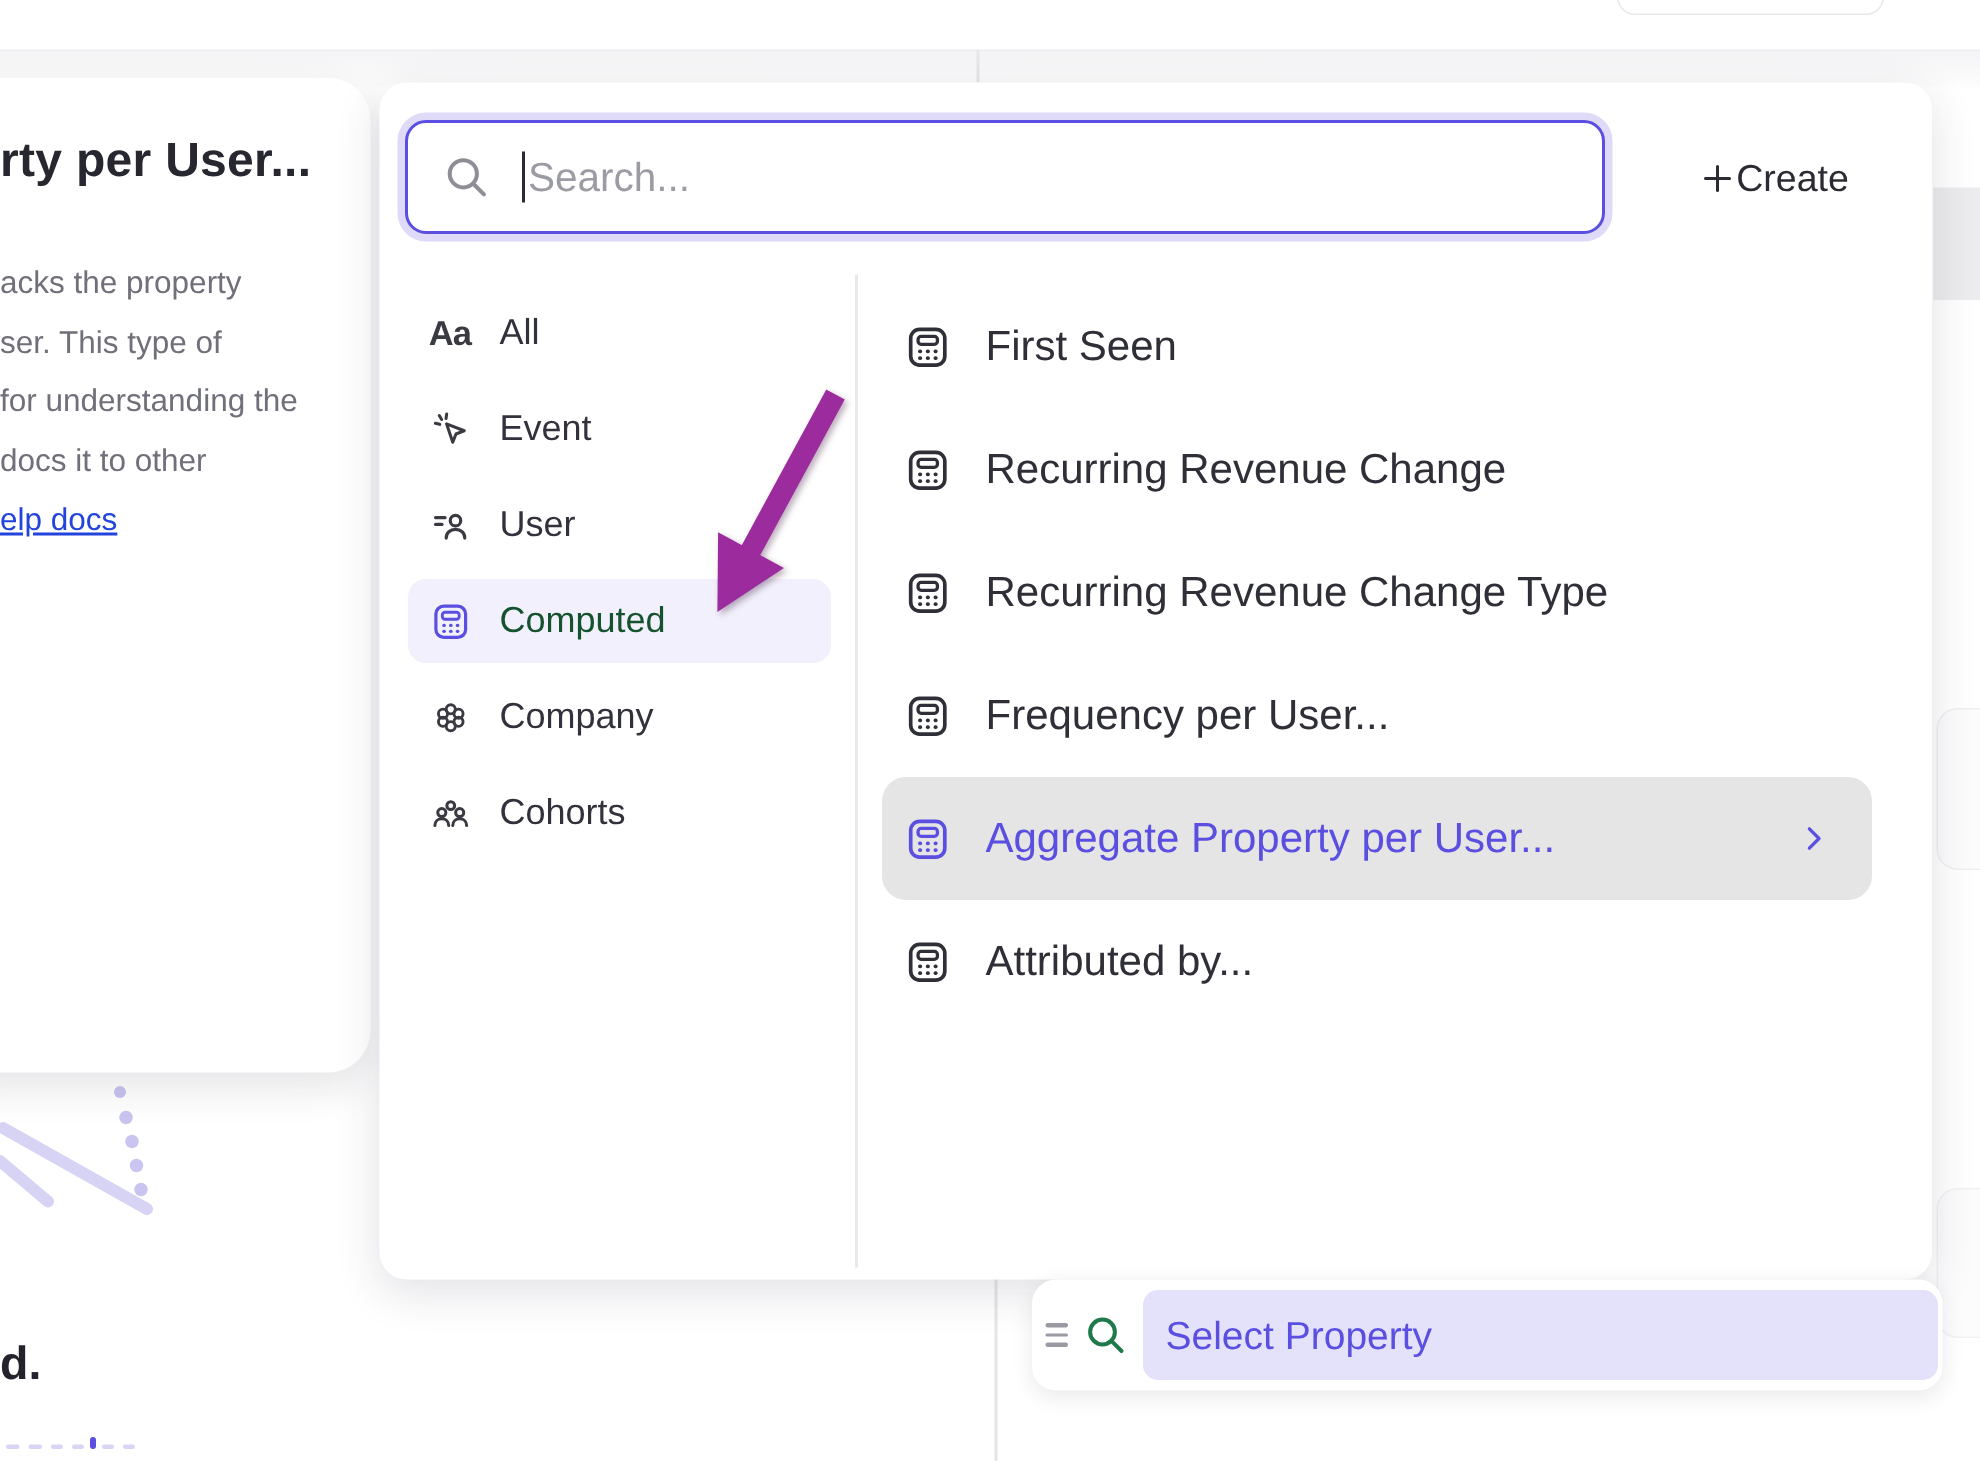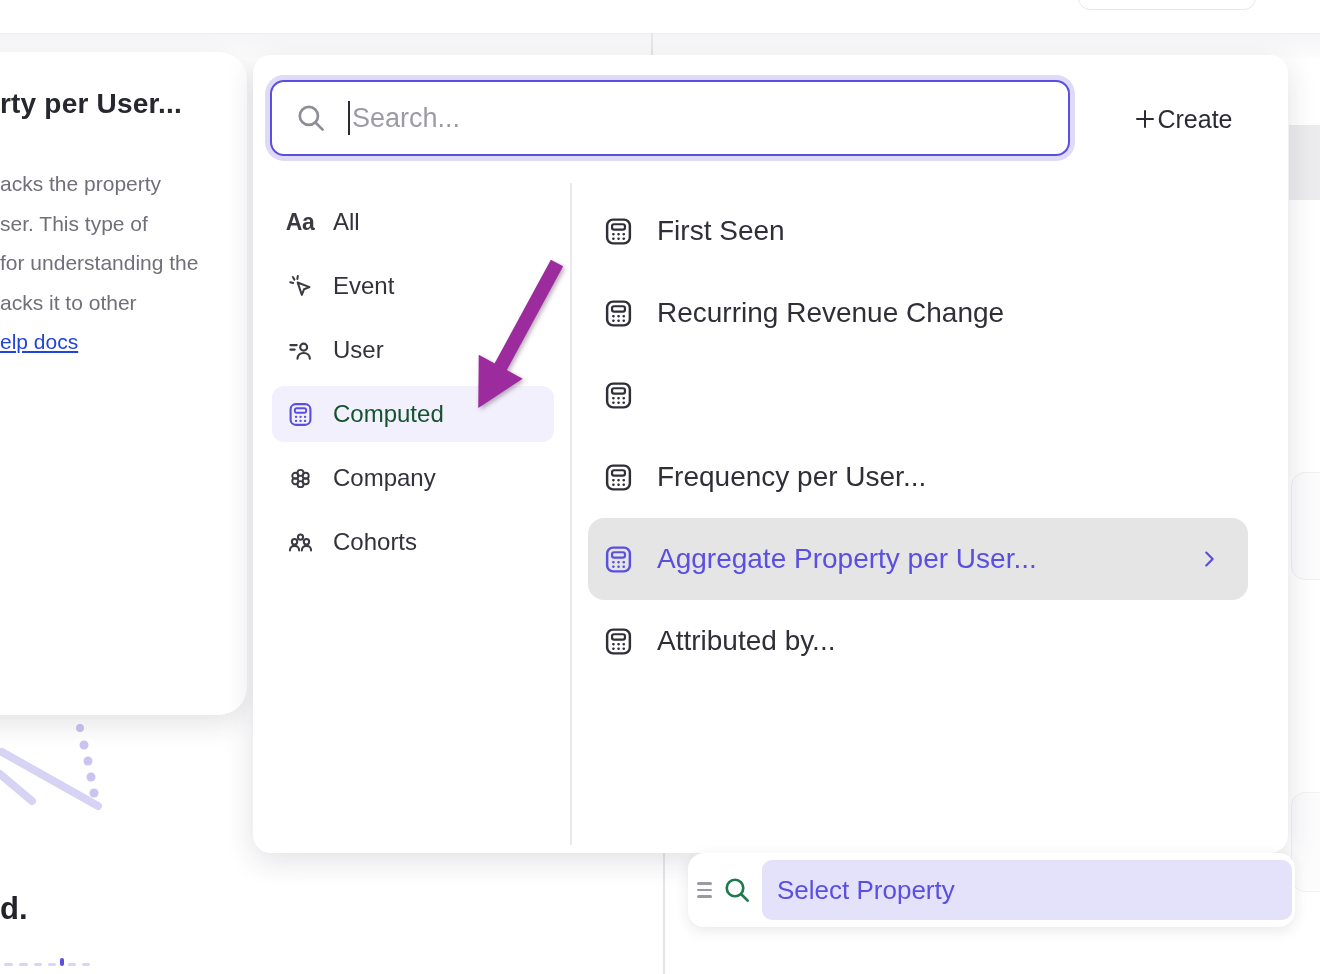--- a/index.html
+++ b/index.html
@@ -24,21 +24,21 @@
   .right-gray { left:1289px; top:125px; width:31px; height:75px; background:#ececee; }
   .right-ghost1 { left:1291px; top:472px; width:45px; height:108px;
     border:1.5px solid #f0f0f2; border-radius:14px; background:#fcfcfd; }
   .right-ghost2 { left:1291px; top:792px; width:45px; height:100px;
     border:1.5px solid #f2f2f4; border-radius:14px; background:#fcfcfd; }
 
   
   .tooltip-card { left:-30px; top:52px; width:277px; height:663px;
     background:#ffffff; border-radius:0 28px 28px 0;
     box-shadow:0 10px 26px rgba(40,40,60,.12); padding:36px 0 0 30px; }
-  .tooltip-title { font-size:28px; font-weight:bold; color:#27272f; letter-spacing:.2px; }
+  .tooltip-title { font-size:32px; font-weight:bold; color:#27272f; letter-spacing:.2px; }
   .tooltip-body { margin-top:44px; font-size:21px; color:#70707a; line-height:39.5px; }
   .tooltip-link { color:#2343dd; text-decoration:underline; cursor:pointer; }
 
   
   .bg-heading { left:0; top:891px; font-size:31px; font-weight:bold; color:#23232b; }
   .dash { position:absolute; height:3px; border-radius:2px; background:#d9d5f4; }
 
   
   .modal { left:253px; top:55px; width:1035px; height:798px; background:#ffffff;
     border-radius:18px; box-shadow:0 8px 30px rgba(40,40,70,.14); }
@@ -125,21 +125,21 @@
   <i class="dash" style="left:68px; top:963px; width:8px;"></i>
   <i class="dash" style="left:82px; top:963px; width:8px;"></i>
 </div>
 
 <div class="abs tooltip-card">
   <div class="tooltip-title">rty per User...</div>
   <div class="tooltip-body">
     <div>acks the property</div>
     <div>ser. This type of</div>
     <div>for understanding the</div>
-    <div>acks it to other</div>
+    <div>docs it to other</div>
     <div><a class="tooltip-link">elp docs</a></div>
   </div>
 </div>
 
 <div class="abs modal">
 
   <div class="search-wrap">
     <span class="mag">
       <svg width="34" height="34" viewBox="0 0 24 24" fill="none" stroke="#8e8e96" stroke-width="1.9" stroke-linecap="round">
         <circle cx="10.5" cy="10.5" r="6.4"></circle>
@@ -287,20 +287,21 @@
           <g fill="currentColor" stroke="none">
             <rect x="7" y="13.2" width="2.1" height="1.9" rx="0.9"></rect>
               <rect x="11" y="13.2" width="2.1" height="1.9" rx="0.9"></rect>
               <rect x="15" y="13.2" width="2.1" height="1.9" rx="0.9"></rect>
             <rect x="7" y="16.7" width="2.1" height="1.9" rx="0.9"></rect>
               <rect x="11" y="16.7" width="2.1" height="1.9" rx="0.9"></rect>
               <rect x="15" y="16.7" width="2.1" height="1.9" rx="0.9"></rect>
           </g>
         </svg>
       </span>
+      <span class="plabel">Recurring Revenue Change Type</span>
     </div>
 
     <div class="prop">
       <span class="picon">
         <svg width="31" height="31" viewBox="0 0 24 24" fill="none" stroke="currentColor">
           <rect x="3.2" y="2.8" width="17.6" height="18.4" rx="4.6" stroke-width="1.9"></rect>
           <rect x="7" y="6.4" width="10" height="4.1" rx="1.6" stroke-width="1.7"></rect>
           <g fill="currentColor" stroke="none">
             <rect x="7" y="13.2" width="2.1" height="1.9" rx="0.9"></rect>
               <rect x="11" y="13.2" width="2.1" height="1.9" rx="0.9"></rect>

